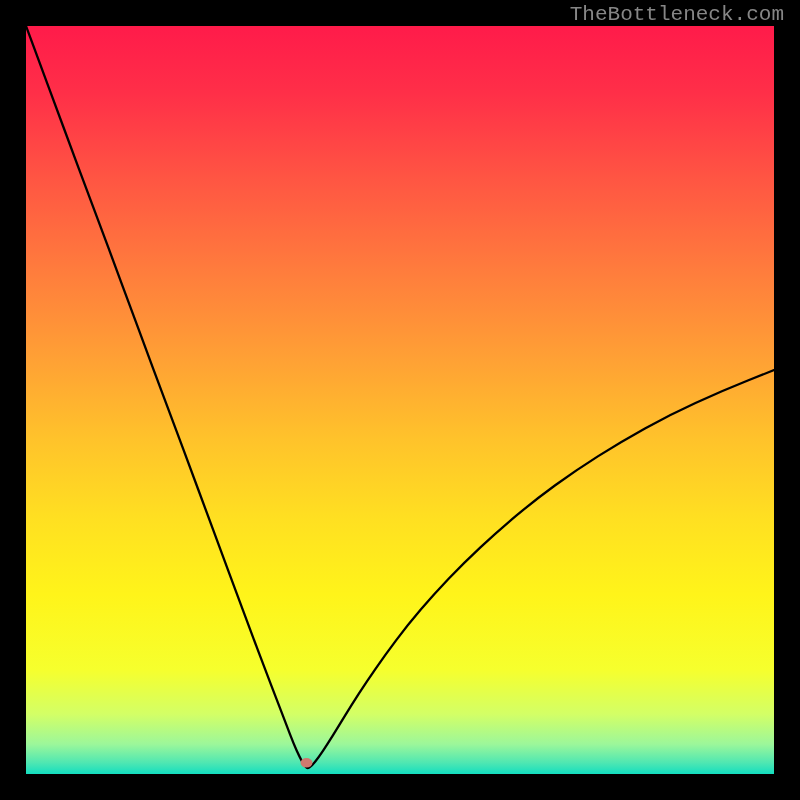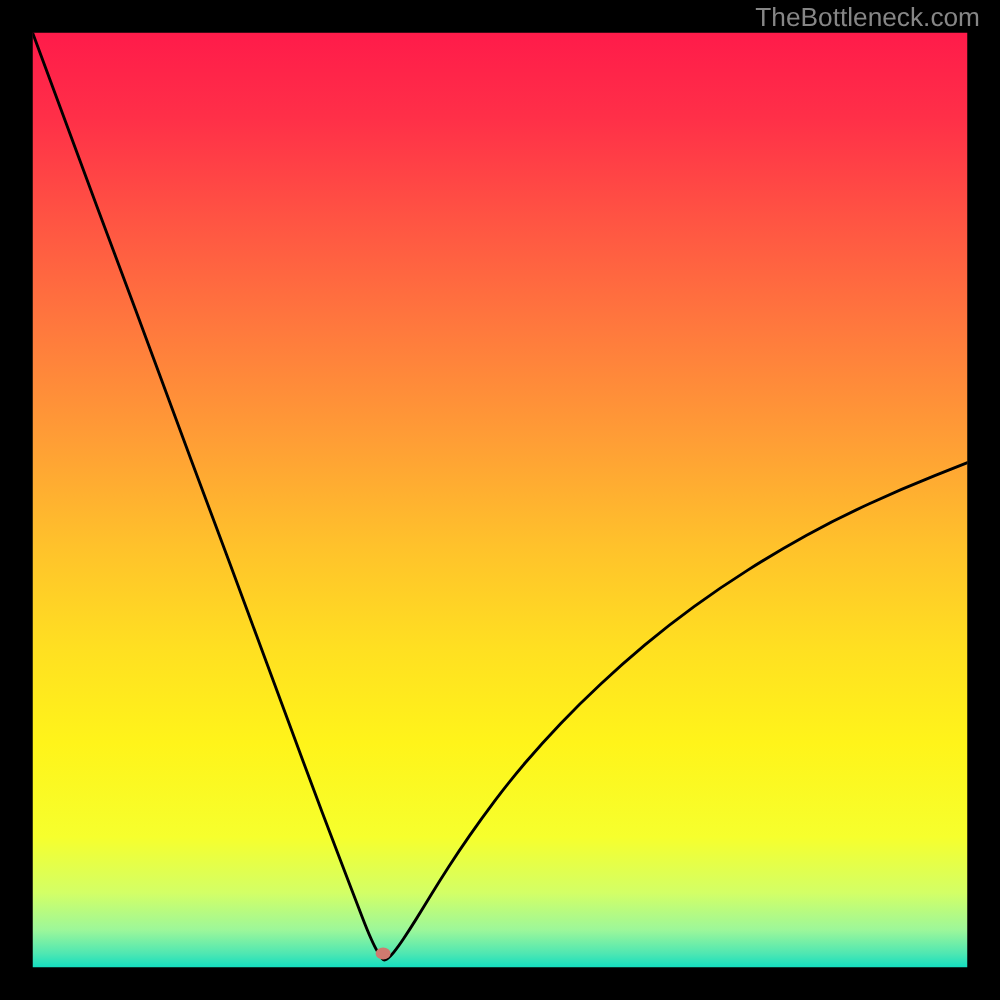--- a/index.html
+++ b/index.html
@@ -12,21 +12,21 @@
   }
   .frame {
     position: absolute;
     box-sizing: border-box;
   }
   .plot-area {
     position: absolute;
   }
   .watermark {
     position: absolute;
-    font-family: Liberation Sans, sans-serif;
+    font-family: Liberation Mono, monospace;
     color: #868686;
     font-weight: 400;
   }
   svg { display: block; }
 </style>
 </head>
 <body>
 
 <div class="frame" id="frame" style="left: 0px; top: 0px; width: 800px; height: 800px; border: 26px solid rgb(0, 0, 0);"></div>
 

